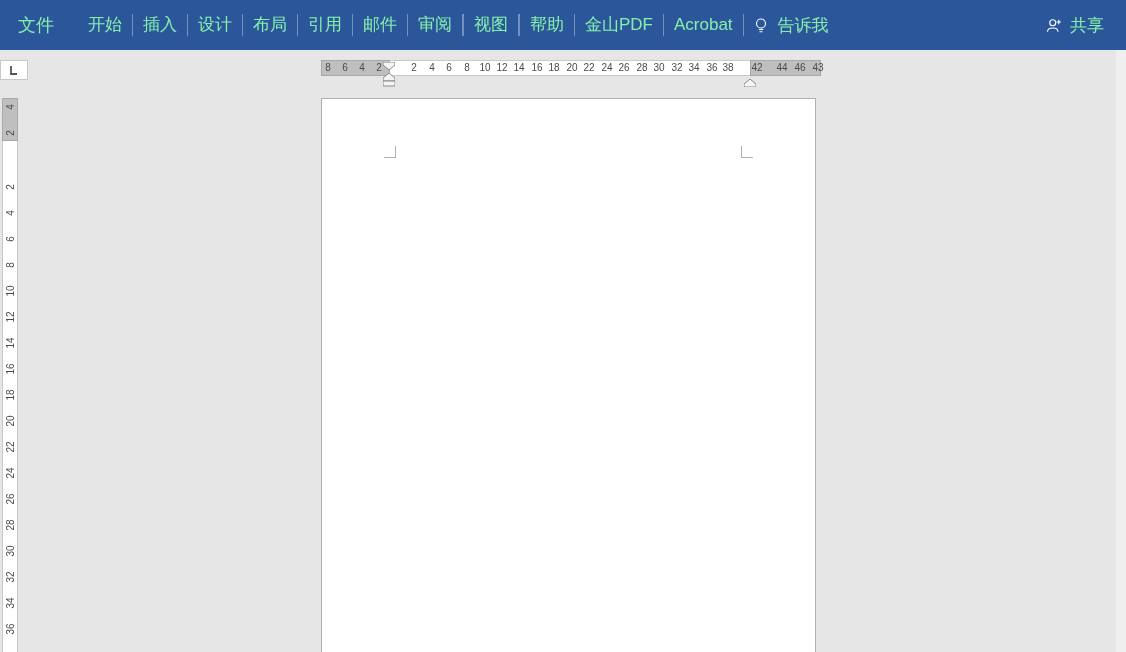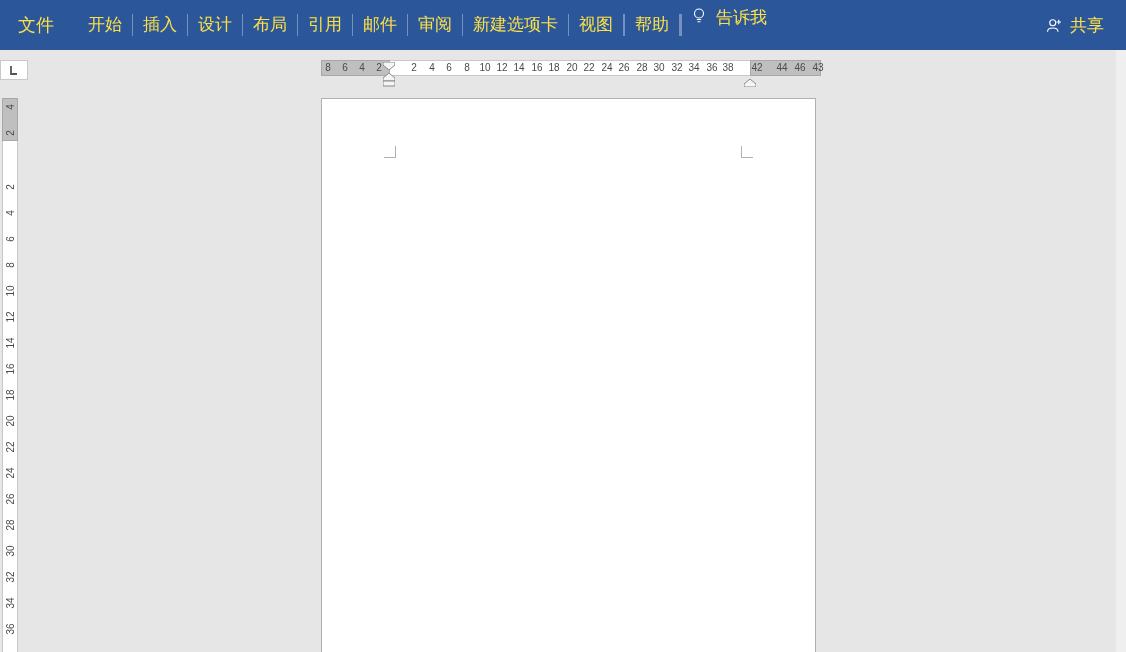--- a/index.html
+++ b/index.html
@@ -9,21 +9,21 @@
     width: 1126px;
     height: 652px;
     overflow: hidden;
     position: relative;
   }
   .ribbon {
     background: #2b579a;
     height: 50px;
     display: flex;
     align-items: center;
-    color: #fde047;
+    color: #86efac;
     font-size: 17px;
     position: relative;
   }
   .ribbon .tab {
     padding: 0 10px;
     height: 50px;
     line-height: 50px;
     cursor: pointer;
     white-space: nowrap;
     position: relative;
@@ -231,30 +231,31 @@
   <div class="tab">设计</div>
     <div class="sep"></div>
   <div class="tab">布局</div>
     <div class="sep"></div>
   <div class="tab">引用</div>
     <div class="sep"></div>
   <div class="tab">邮件</div>
     <div class="sep"></div>
   <div class="tab">审阅</div>
     <div class="sep"></div>
-  <div class="tab">新建选项卡</div>
     <div class="sep"></div>
   <div class="tab">视图</div>
     <div class="sep"></div>
     <div class="sep"></div>
   <div class="tab">帮助</div>
     <div class="sep"></div>
-    <div class="sep"></div>
-    <div class="sep"></div>
-  <div class="item" style="display:flex;padding:6px 8px;height:50px;cursor:pointer">
+  <div class="tab">金山PDF</div>
+    <div class="sep"></div>
+  <div class="tab">Acrobat</div>
+    <div class="sep"></div>
+  <div class="item" style="display:flex;align-items:center;padding:17px 8px;height:50px;cursor:pointer">
     <svg class="icon-bulb" viewBox="0 0 24 24">
         <circle cx="12" cy="10" r="6"></circle>
         <path d="M9 18h6M10 21h4"></path>
       </svg>
     <span style="margin-left:8px">告诉我</span>
   </div>
   <div class="right">
     <div class="item">
       <svg class="icon-share" viewBox="0 0 24 24">
           <circle cx="9" cy="9" r="4"></circle>

